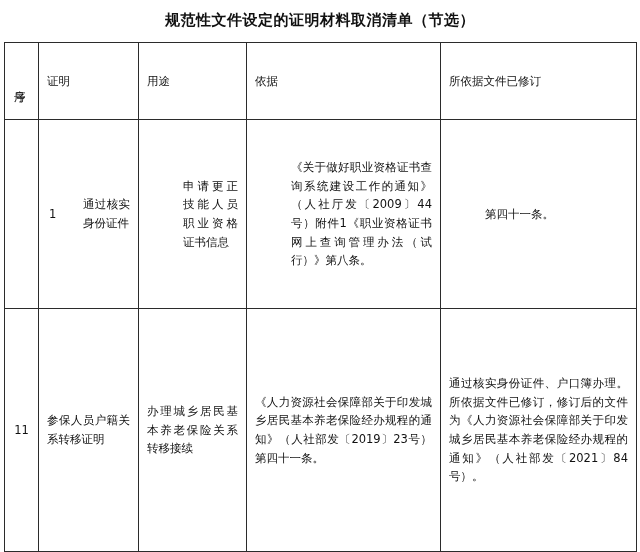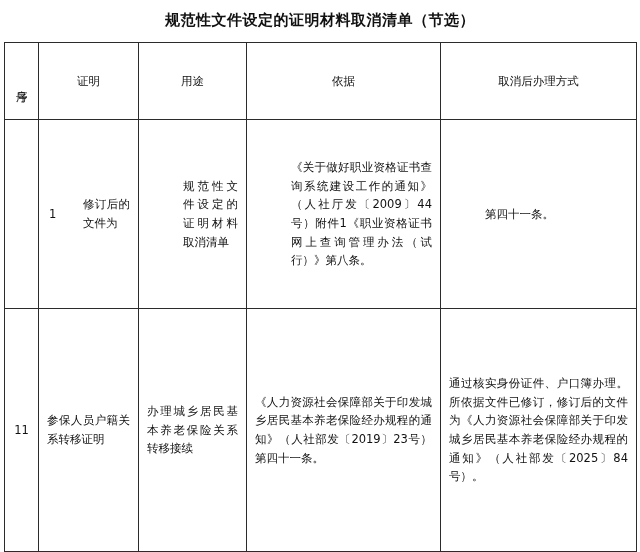--- a/index.html
+++ b/index.html
@@ -45,21 +45,21 @@
   }
   
   col.c-seq   { width: 34px; }
   col.c-cert  { width: 100px; }
   col.c-use   { width: 108px; }
   col.c-basis { width: 194px; }
   col.c-after { width: 196px; }
 
   thead td {
     height: 64px;
-    text-align: center;
+    text-align: left;
   }
   .hdr-seq {
     writing-mode: vertical-rl;
     text-orientation: upright;
     letter-spacing: 2px;
     display: inline-block;
     line-height: 1.1;
   }
   td.seq {
     text-align: center;
@@ -88,34 +88,34 @@
       <col class="c-after">
     </colgroup>
     <thead>
       <tr>
         <td>
           <span class="hdr-seq">序号</span>
         </td>
         <td>证明</td>
         <td>用途</td>
         <td>依据</td>
-        <td>取消后办理方式</td>
+        <td>所依据文件已修订</td>
       </tr>
     </thead>
     <tbody>
       <tr class="row1">
         <td class="seq">1</td>
-        <td class="cell-just">修订后的文件为</td>
-        <td class="cell-just">规范性文件设定的证明材料取消清单</td>
+        <td class="cell-just">通过核实身份证件</td>
+        <td class="cell-just">申请更正技能人员职业资格证书信息</td>
         <td class="cell-just">《关于做好职业资格证书查询系统建设工作的通知》（人社厅发〔2009〕44号）附件1《职业资格证书网上查询管理办法（试行）》第八条。</td>
         <td class="cell-just">第四十一条。</td>
       </tr>
       <tr class="row2">
         <td class="seq">11</td>
         <td class="cell-just">参保人员户籍关系转移证明</td>
         <td class="cell-just">办理城乡居民基本养老保险关系转移接续</td>
         <td class="cell-just">《人力资源社会保障部关于印发城乡居民基本养老保险经办规程的通知》（人社部发〔2019〕23号）第四十一条。</td>
-        <td class="cell-just">通过核实身份证件、户口簿办理。所依据文件已修订，修订后的文件为《人力资源社会保障部关于印发城乡居民基本养老保险经办规程的通知》（人社部发〔2025〕84号）。</td>
+        <td class="cell-just">通过核实身份证件、户口簿办理。所依据文件已修订，修订后的文件为《人力资源社会保障部关于印发城乡居民基本养老保险经办规程的通知》（人社部发〔2021〕84号）。</td>
       </tr>
     </tbody>
   </table>
 
 </div>
 
 </body></html>

